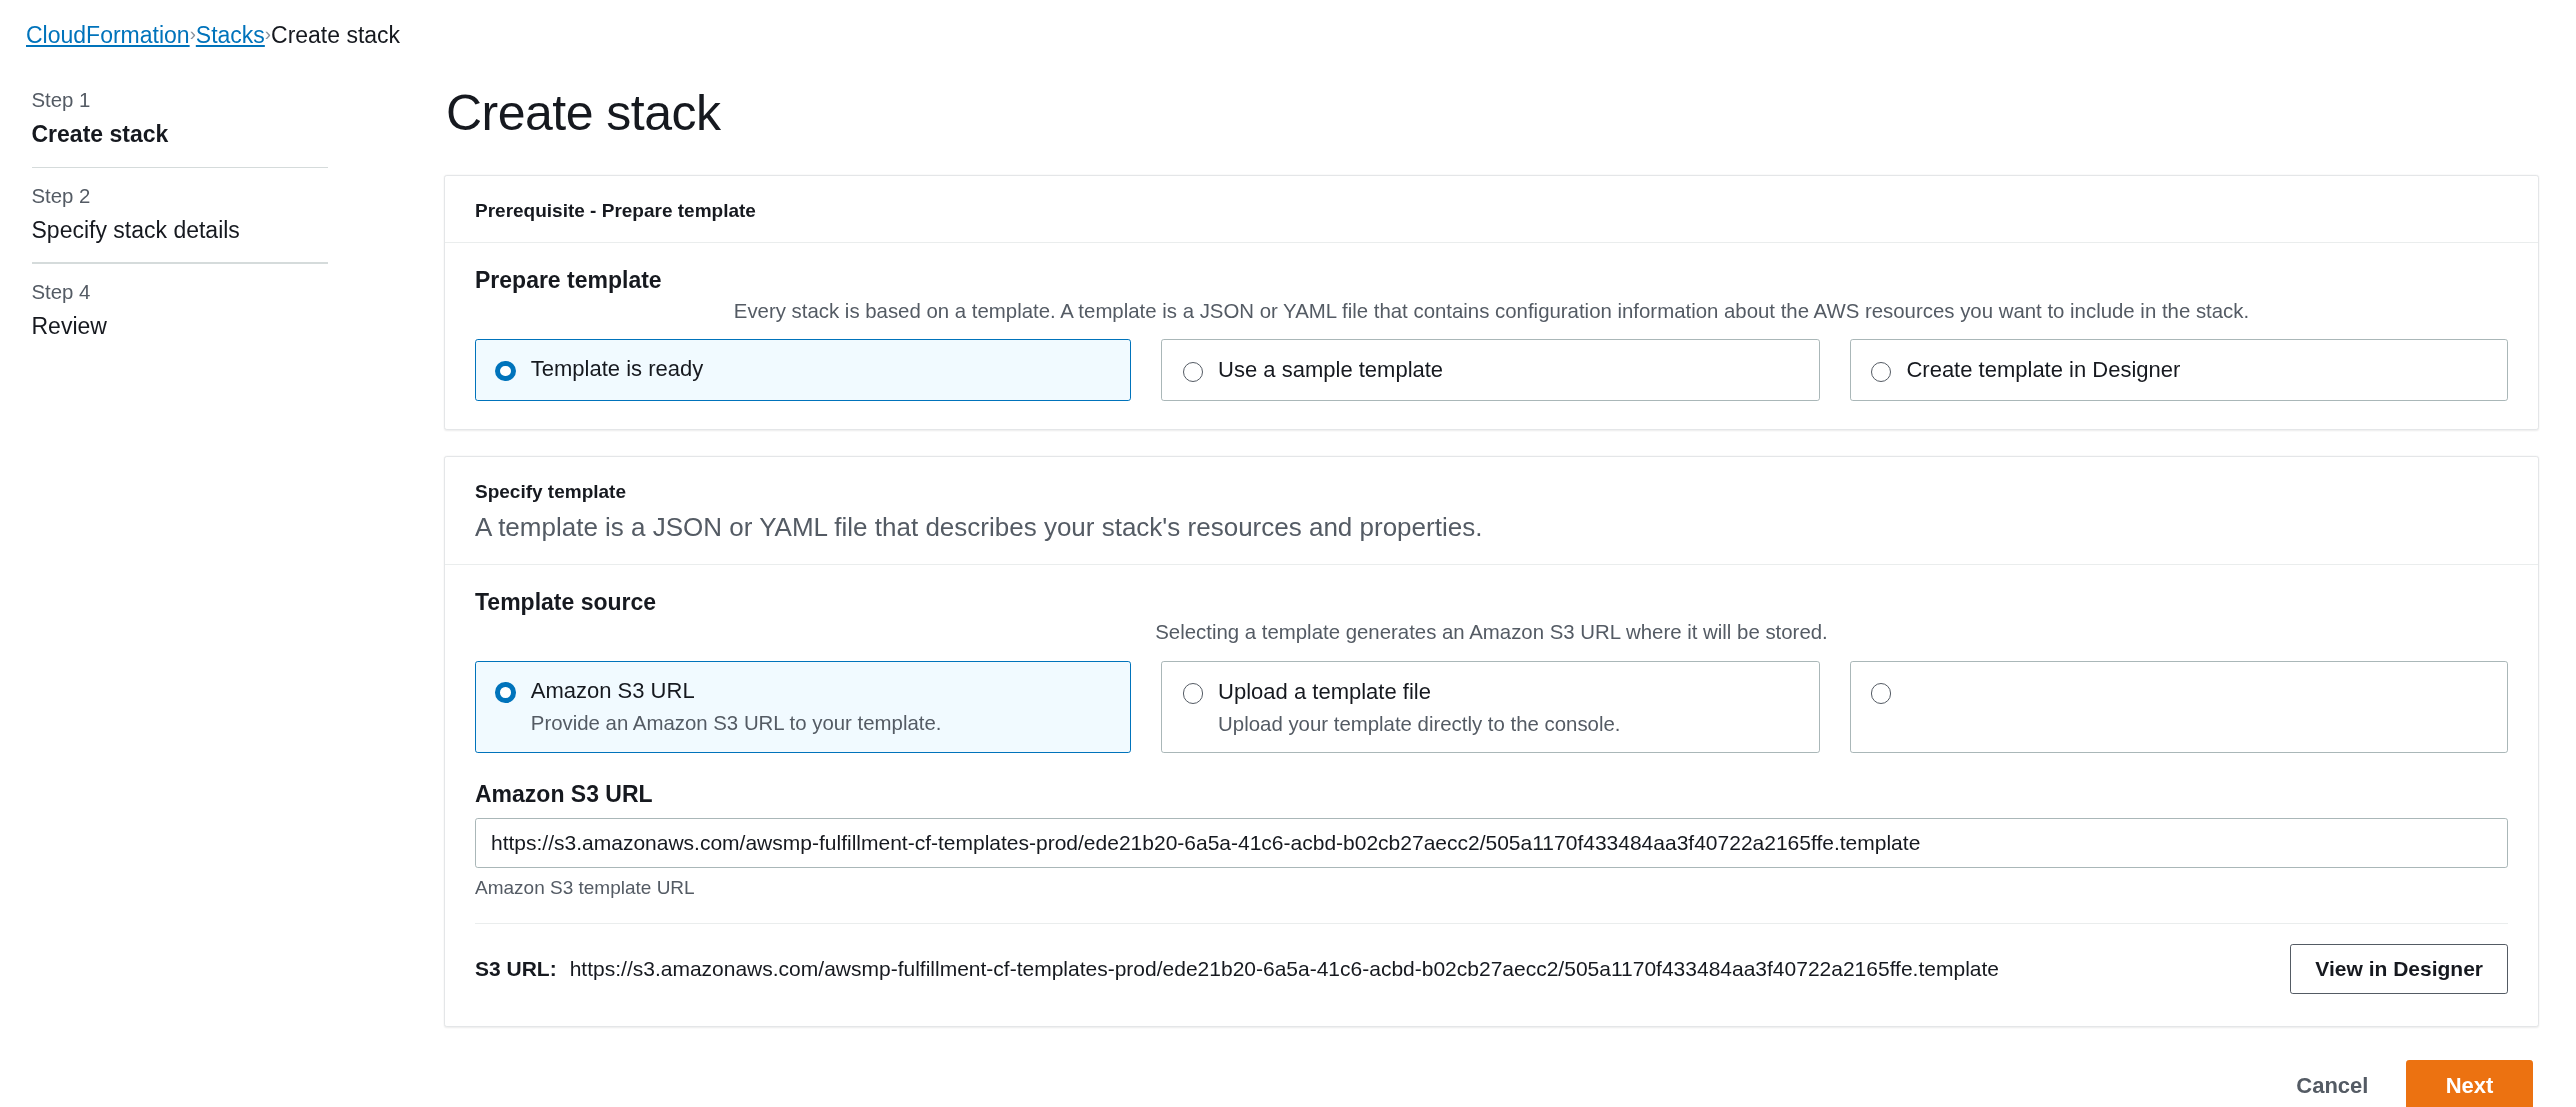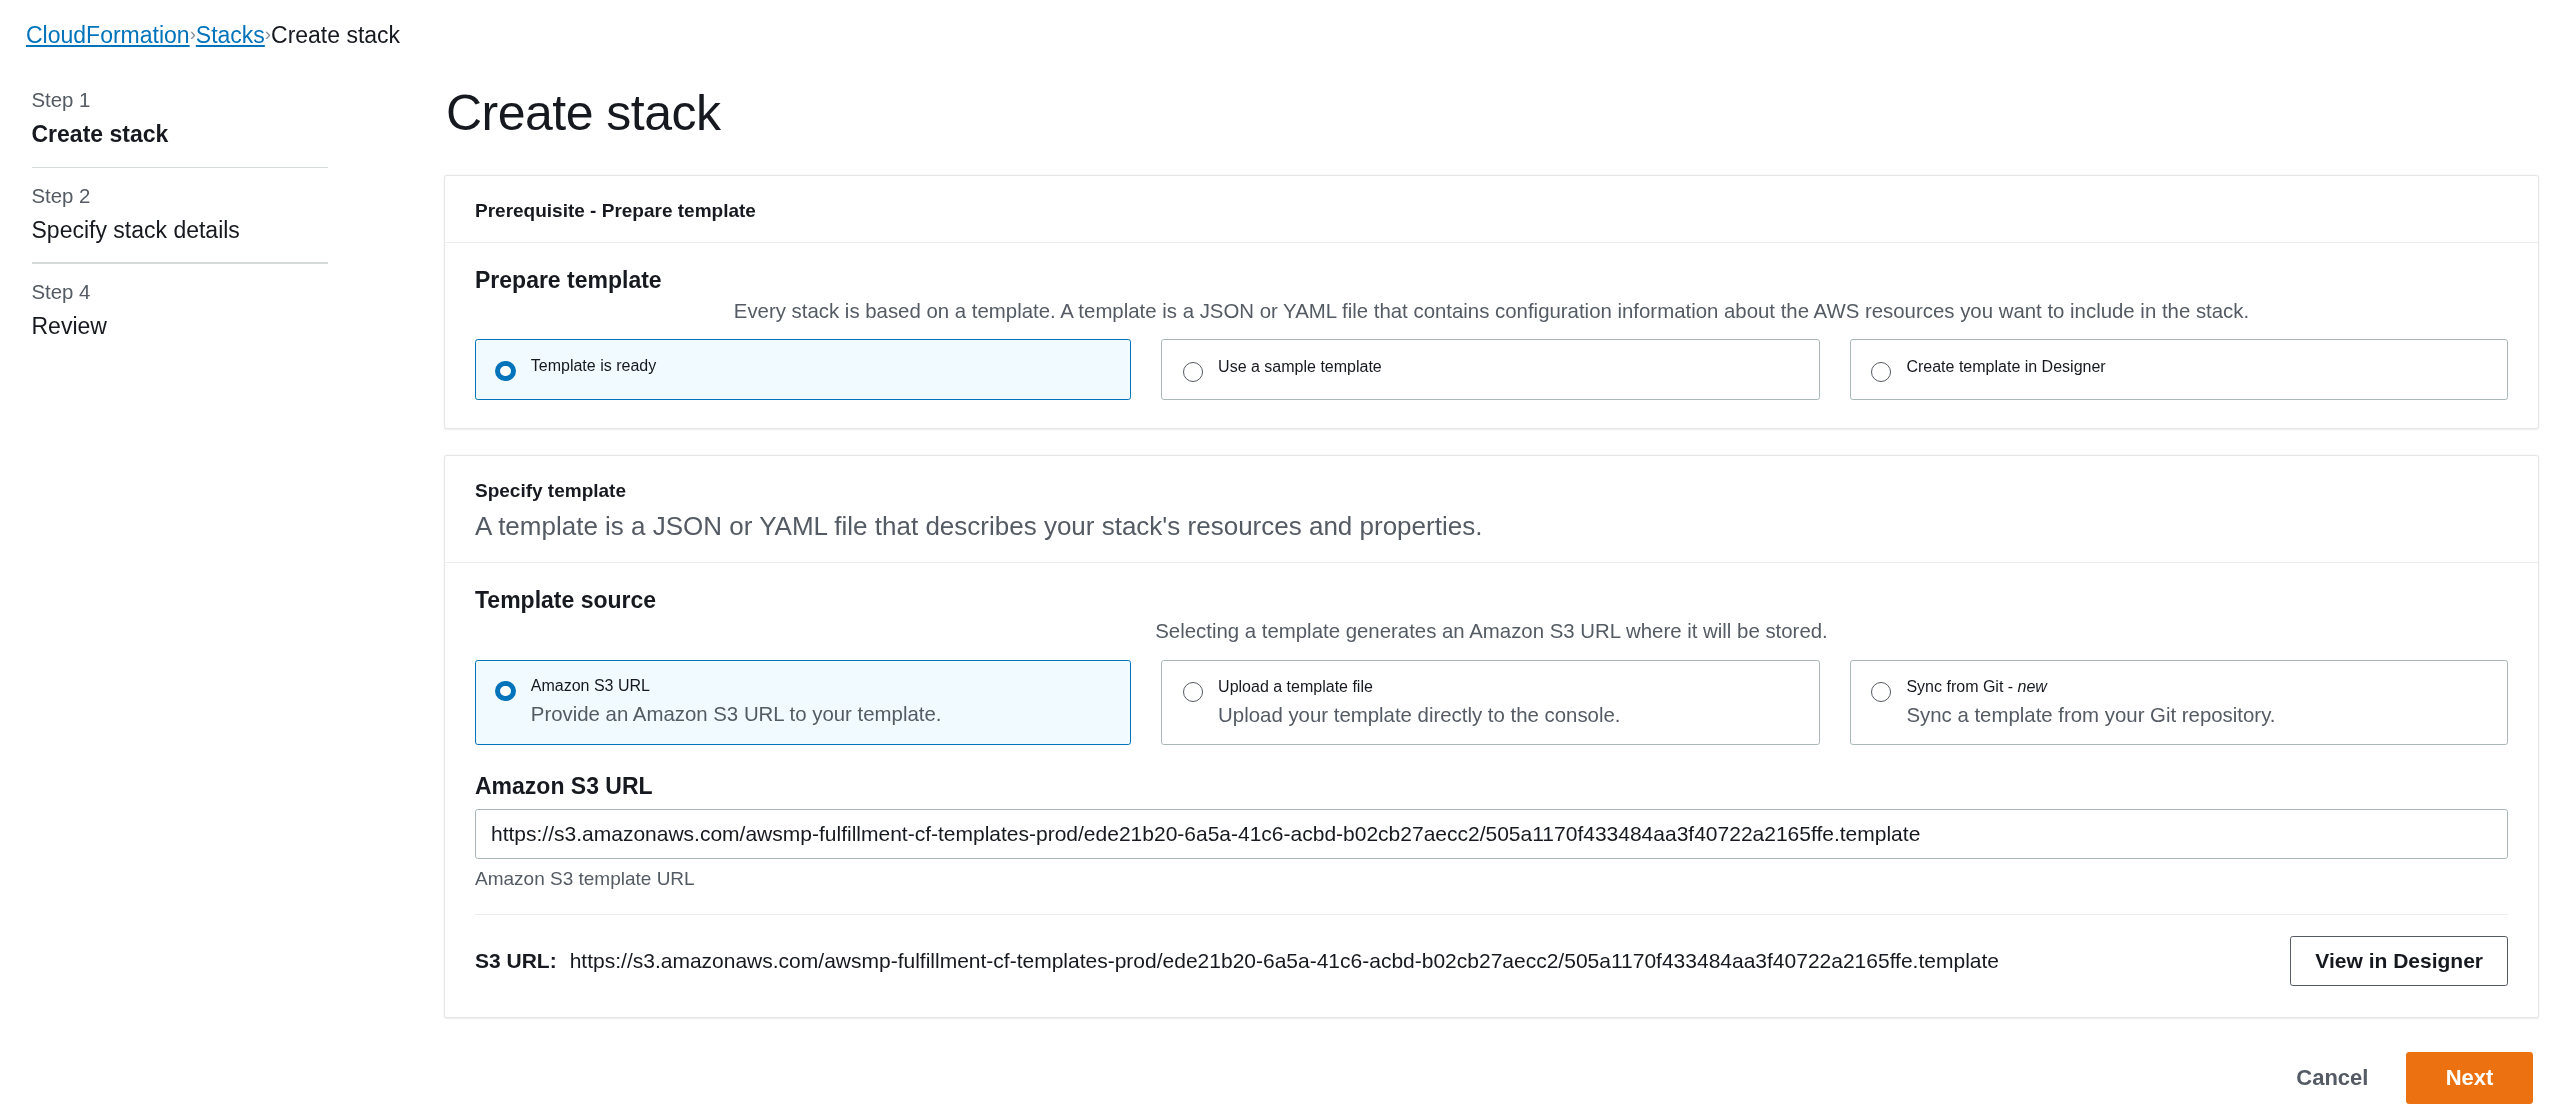--- a/index.html
+++ b/index.html
@@ -150,21 +150,21 @@
     flex: 0 0 20.4px;
     margin-top: 4.6px;
     position: relative;
   }
   .tile.selected .radio {
     border-color: #0073bb;
     border-width: 5.6px;
   }
   .tile-text { min-width: 0; }
   .tile-title {
-    font-size: 16px;
+    font-size: 22px;
     color: #16191f;
     line-height: 1.2;
   }
   .tile-title .new-tag {
     font-style: italic;
     color: #16191f;
   }
   .tile-desc {
     font-size: 20.4px;
     color: #545b64;
@@ -347,26 +347,20 @@
           </div>
           <div class="tile">
             <span class="radio"></span>
             <span class="tile-text">
               <div class="tile-title">Upload a template file</div>
               <div class="tile-desc">Upload your template directly to the console.</div>
             </span>
           </div>
           <div class="tile">
             <span class="radio"></span>
-            <span class="tile-text">
-              <div class="tile-title">
-                <span>Sync from Git - </span><span class="new-tag">new</span>
-              </div>
-              <div class="tile-desc">Sync a template from your Git repository.</div>
-            </span>
           </div>
         </div>
 
         <div class="input-label">Amazon S3 URL</div>
         <input class="text-input" type="text" value="https://s3.amazonaws.com/awsmp-fulfillment-cf-templates-prod/ede21b20-6a5a-41c6-acbd-b02cb27aecc2/505a1170f433484aa3f40722a2165ffe.template" style="">
         <div class="input-hint">Amazon S3 template URL</div>
 
         <div class="s3-bar">
           <div class="s3-left">
             <span class="s3-label">S3 URL:</span>

